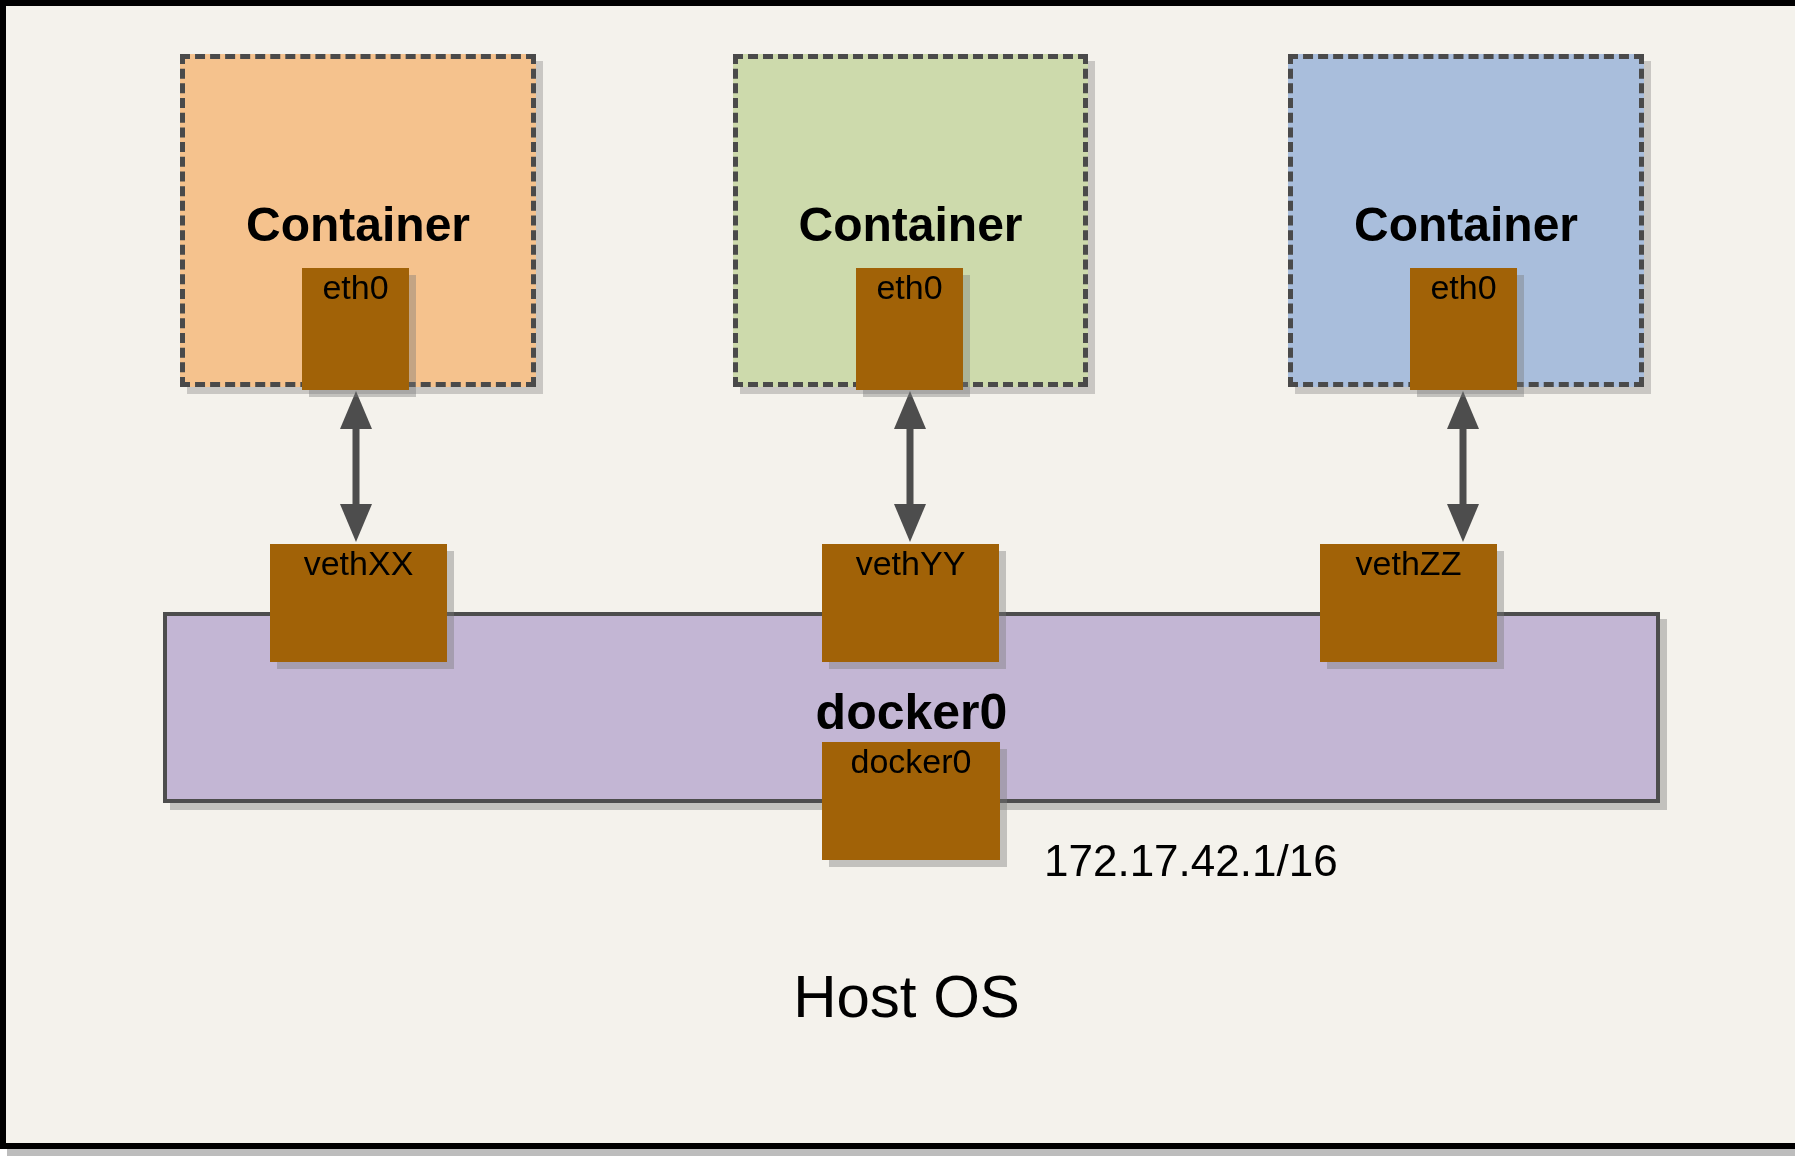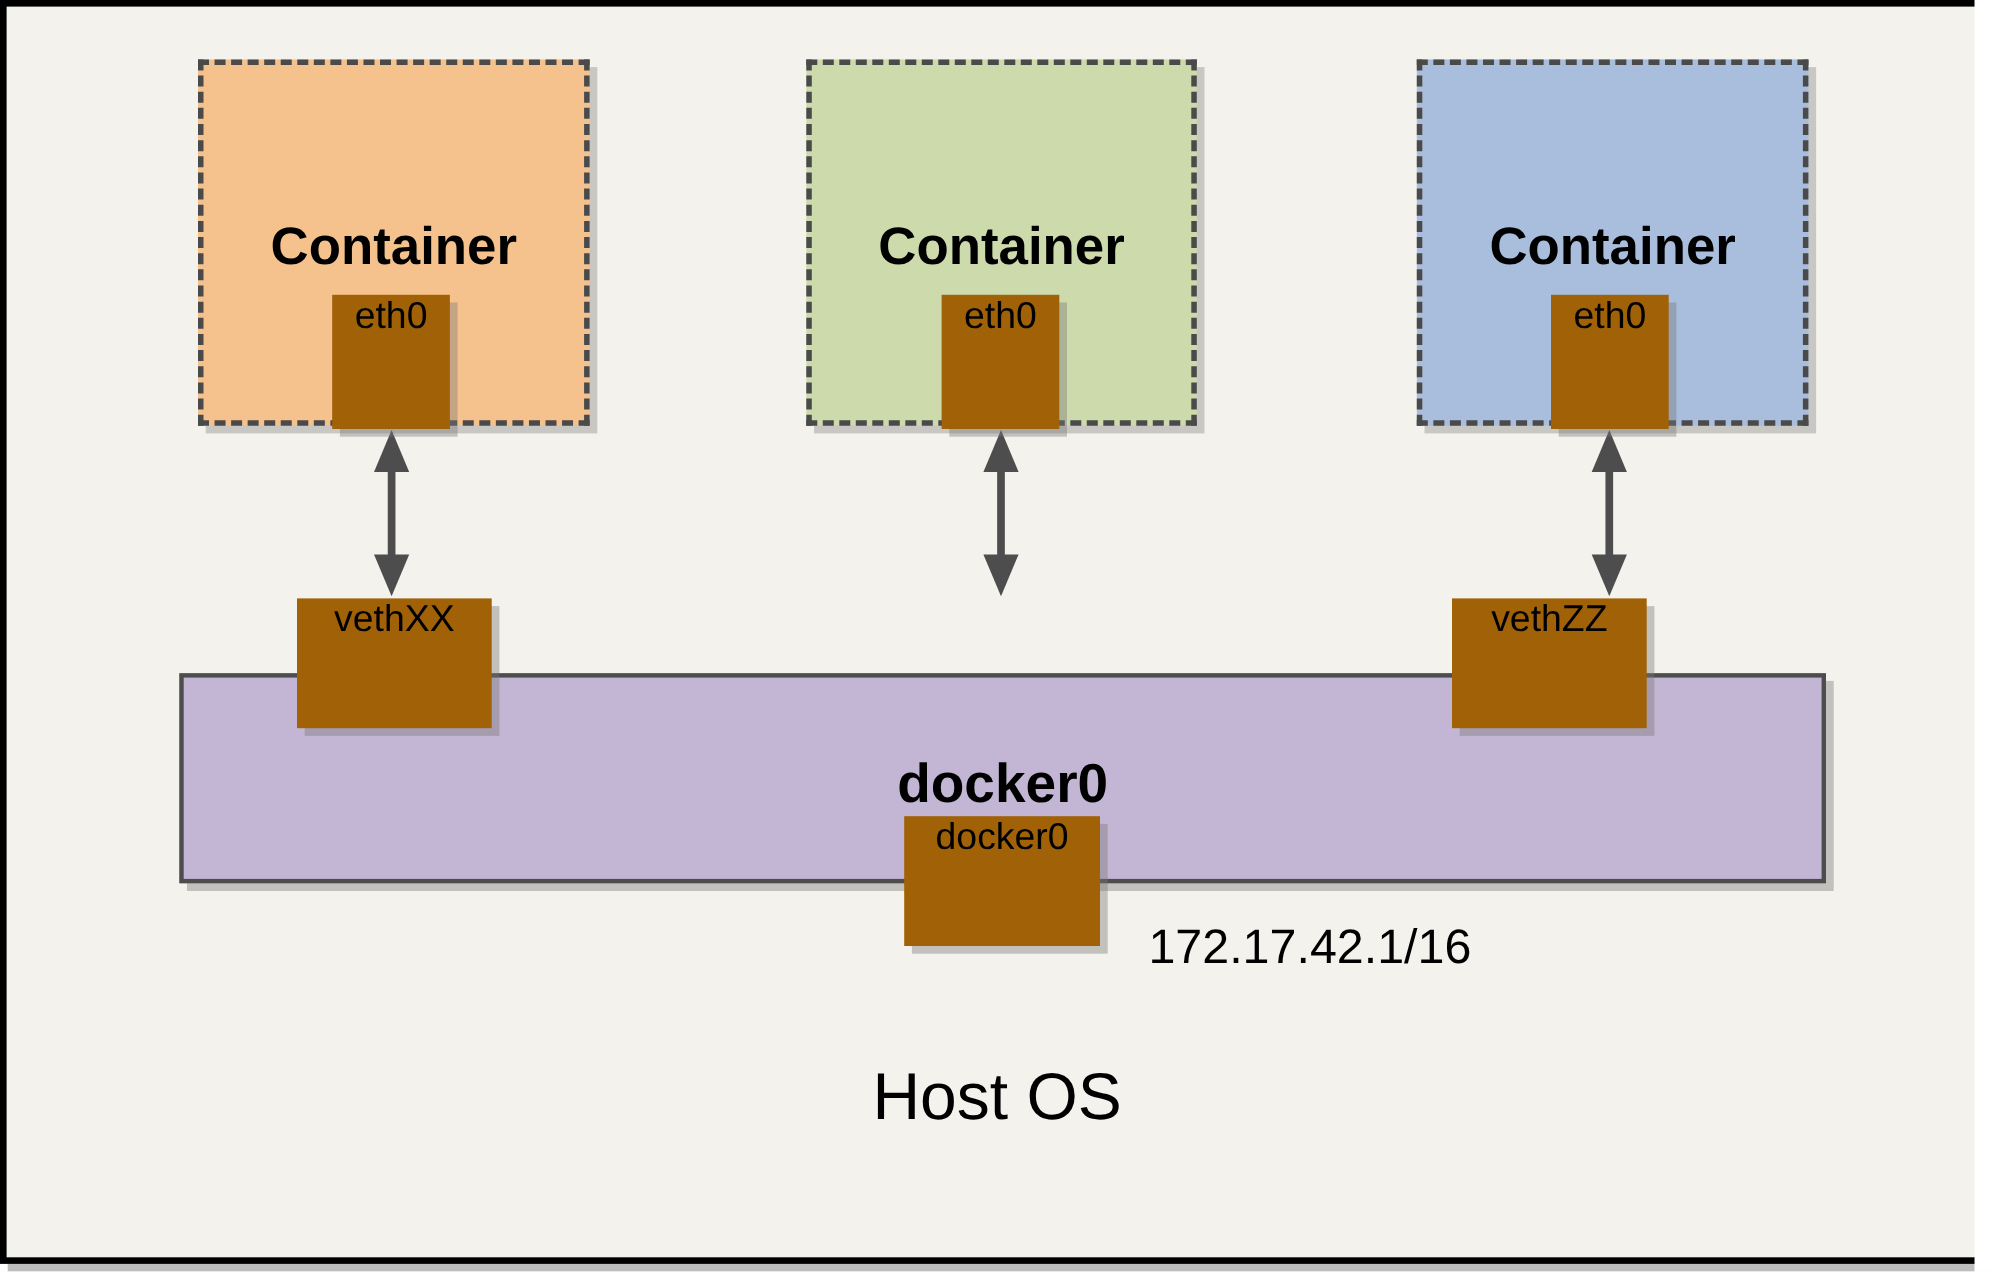--- a/index.html
+++ b/index.html
@@ -153,20 +153,23 @@
     <polygon points="18,1 2,39 34,39" fill="#4D4D4D"></polygon>
     <polygon points="18,152 2,114 34,114" fill="#4D4D4D"></polygon>
   </svg>
 
   <div class="bridge-bar" style="background: rgb(195, 182, 212);"></div>
   <div class="bridge-label">docker0</div>
 
   <div class="iface-box veth-box" style="left:270px;">
     <span>vethXX</span>
   </div>
+  <div class="iface-box veth-box" style="left:822px;">
+    <span>vethYY</span>
+  </div>
   <div class="iface-box veth-box" style="left:1320px;">
     <span>vethZZ</span>
   </div>
 
   <div class="iface-box bridge-iface-box">
     <span>docker0</span>
   </div>
 
   <div class="bridge-ip">172.17.42.1/16</div>
 

